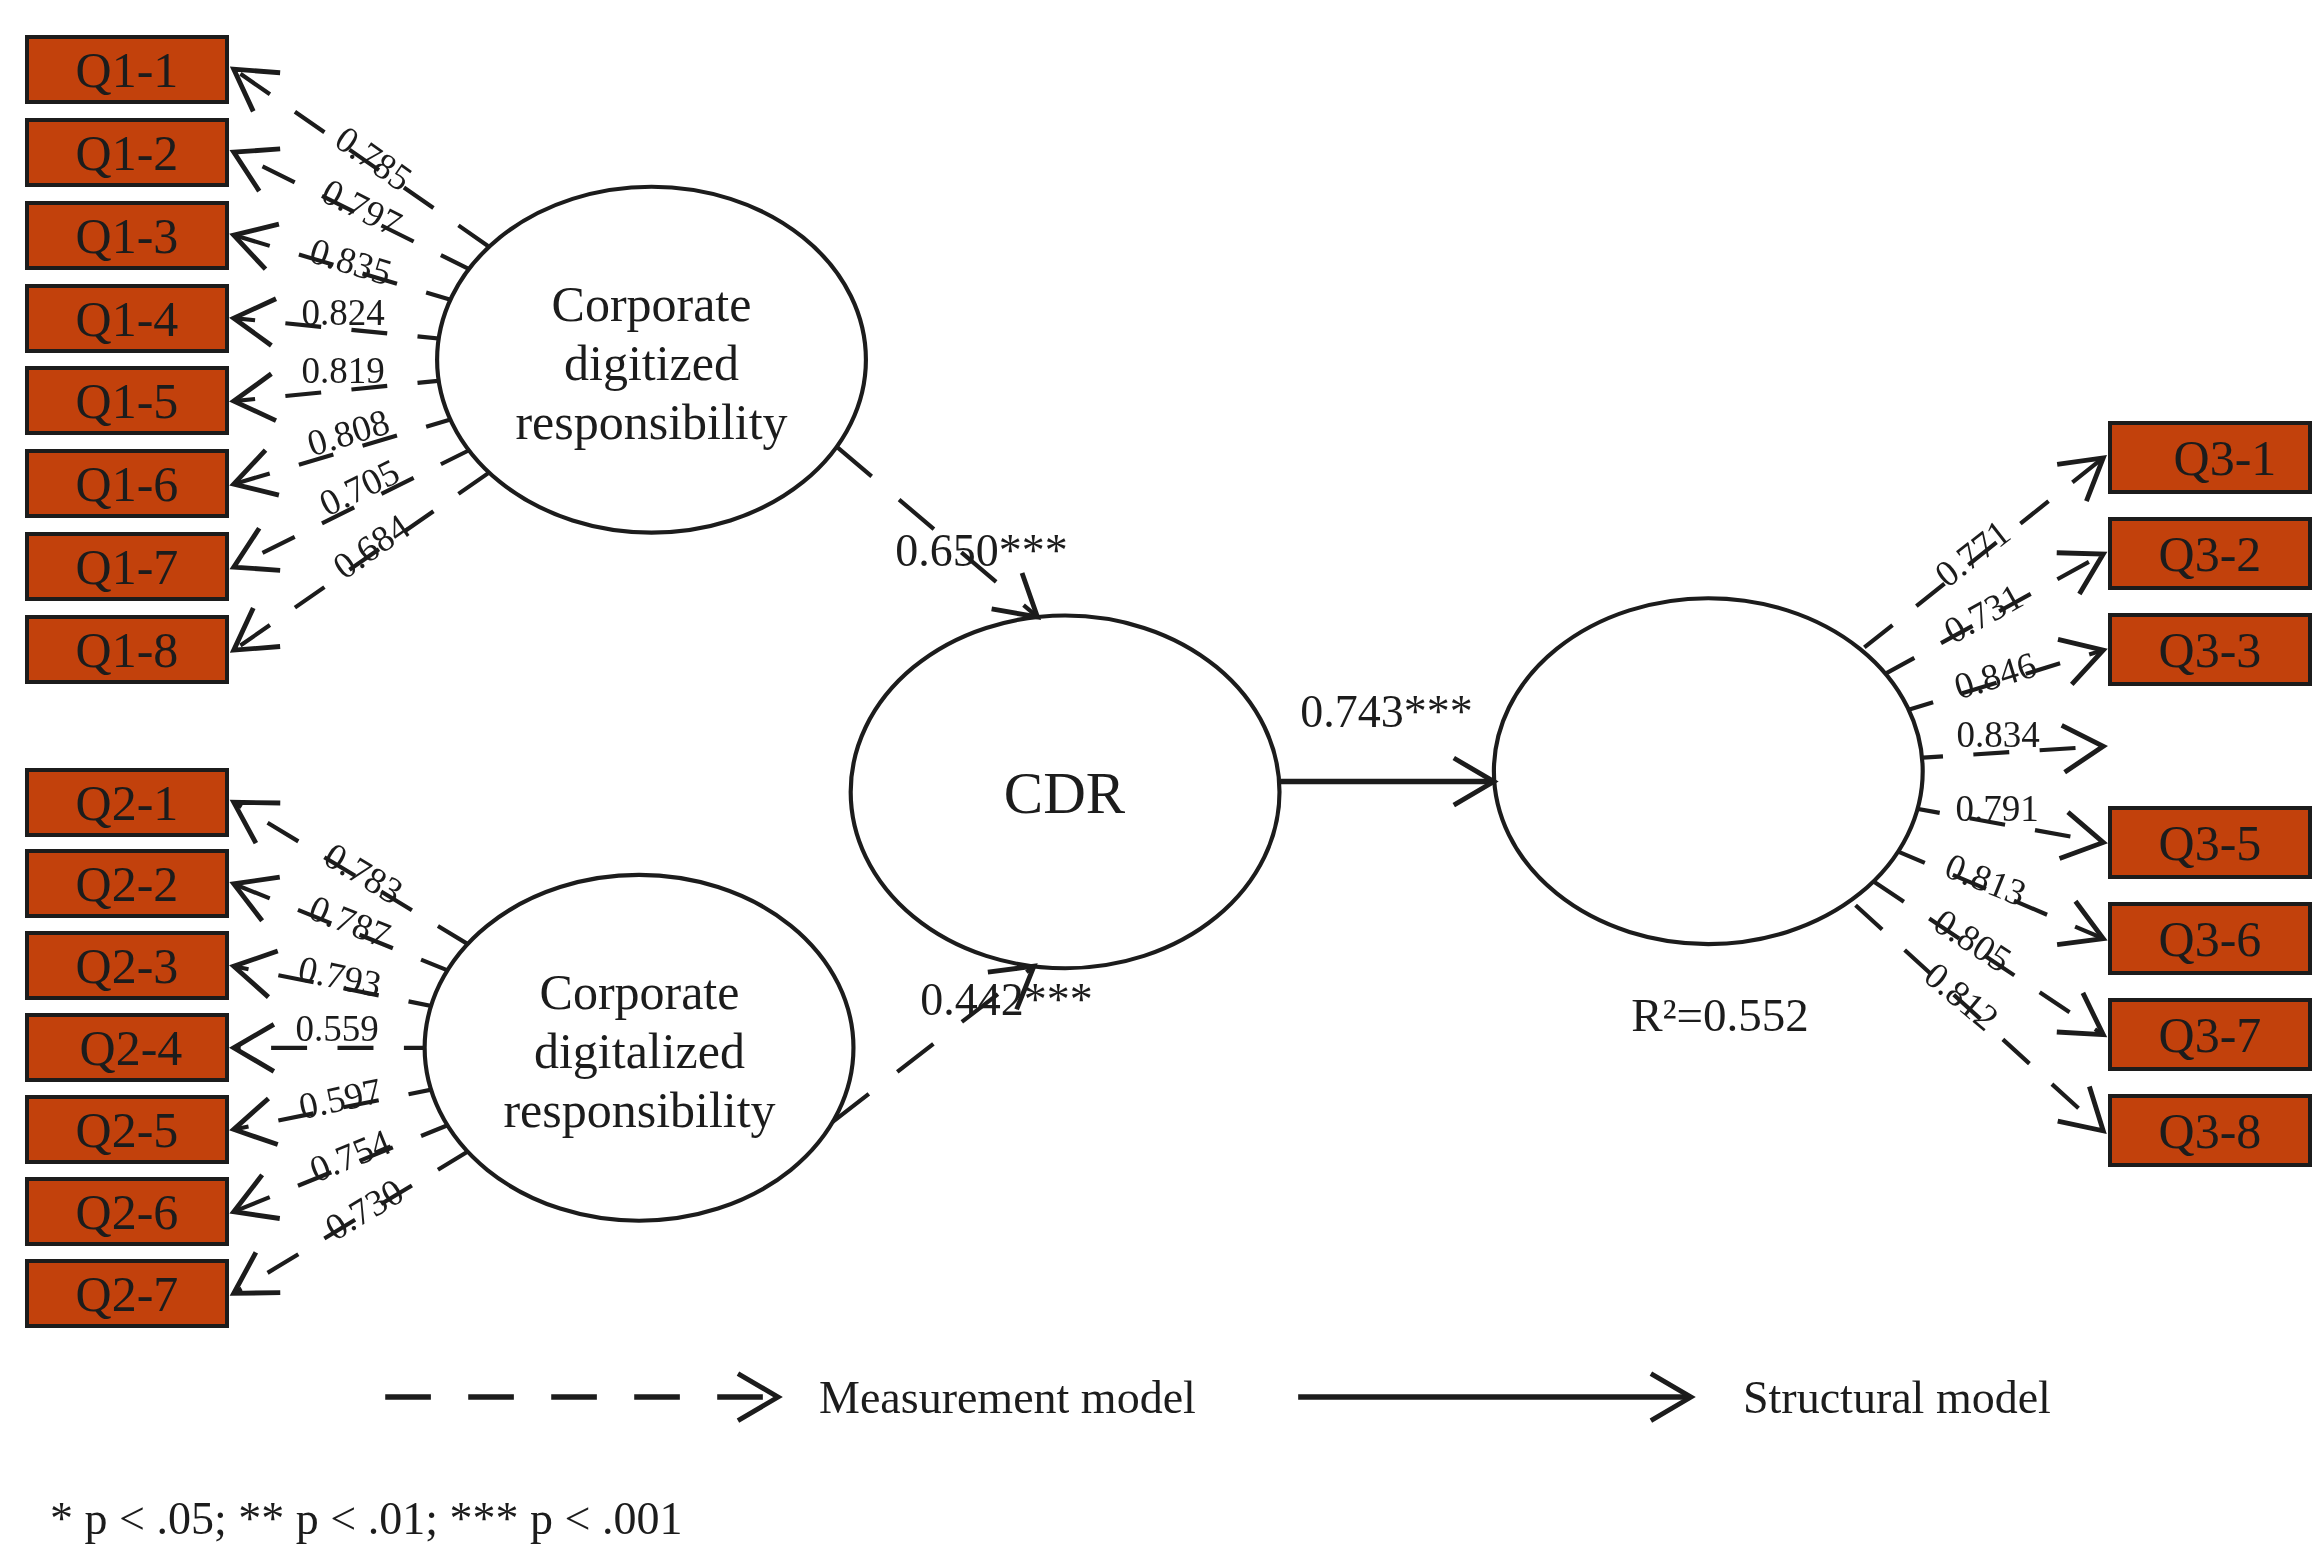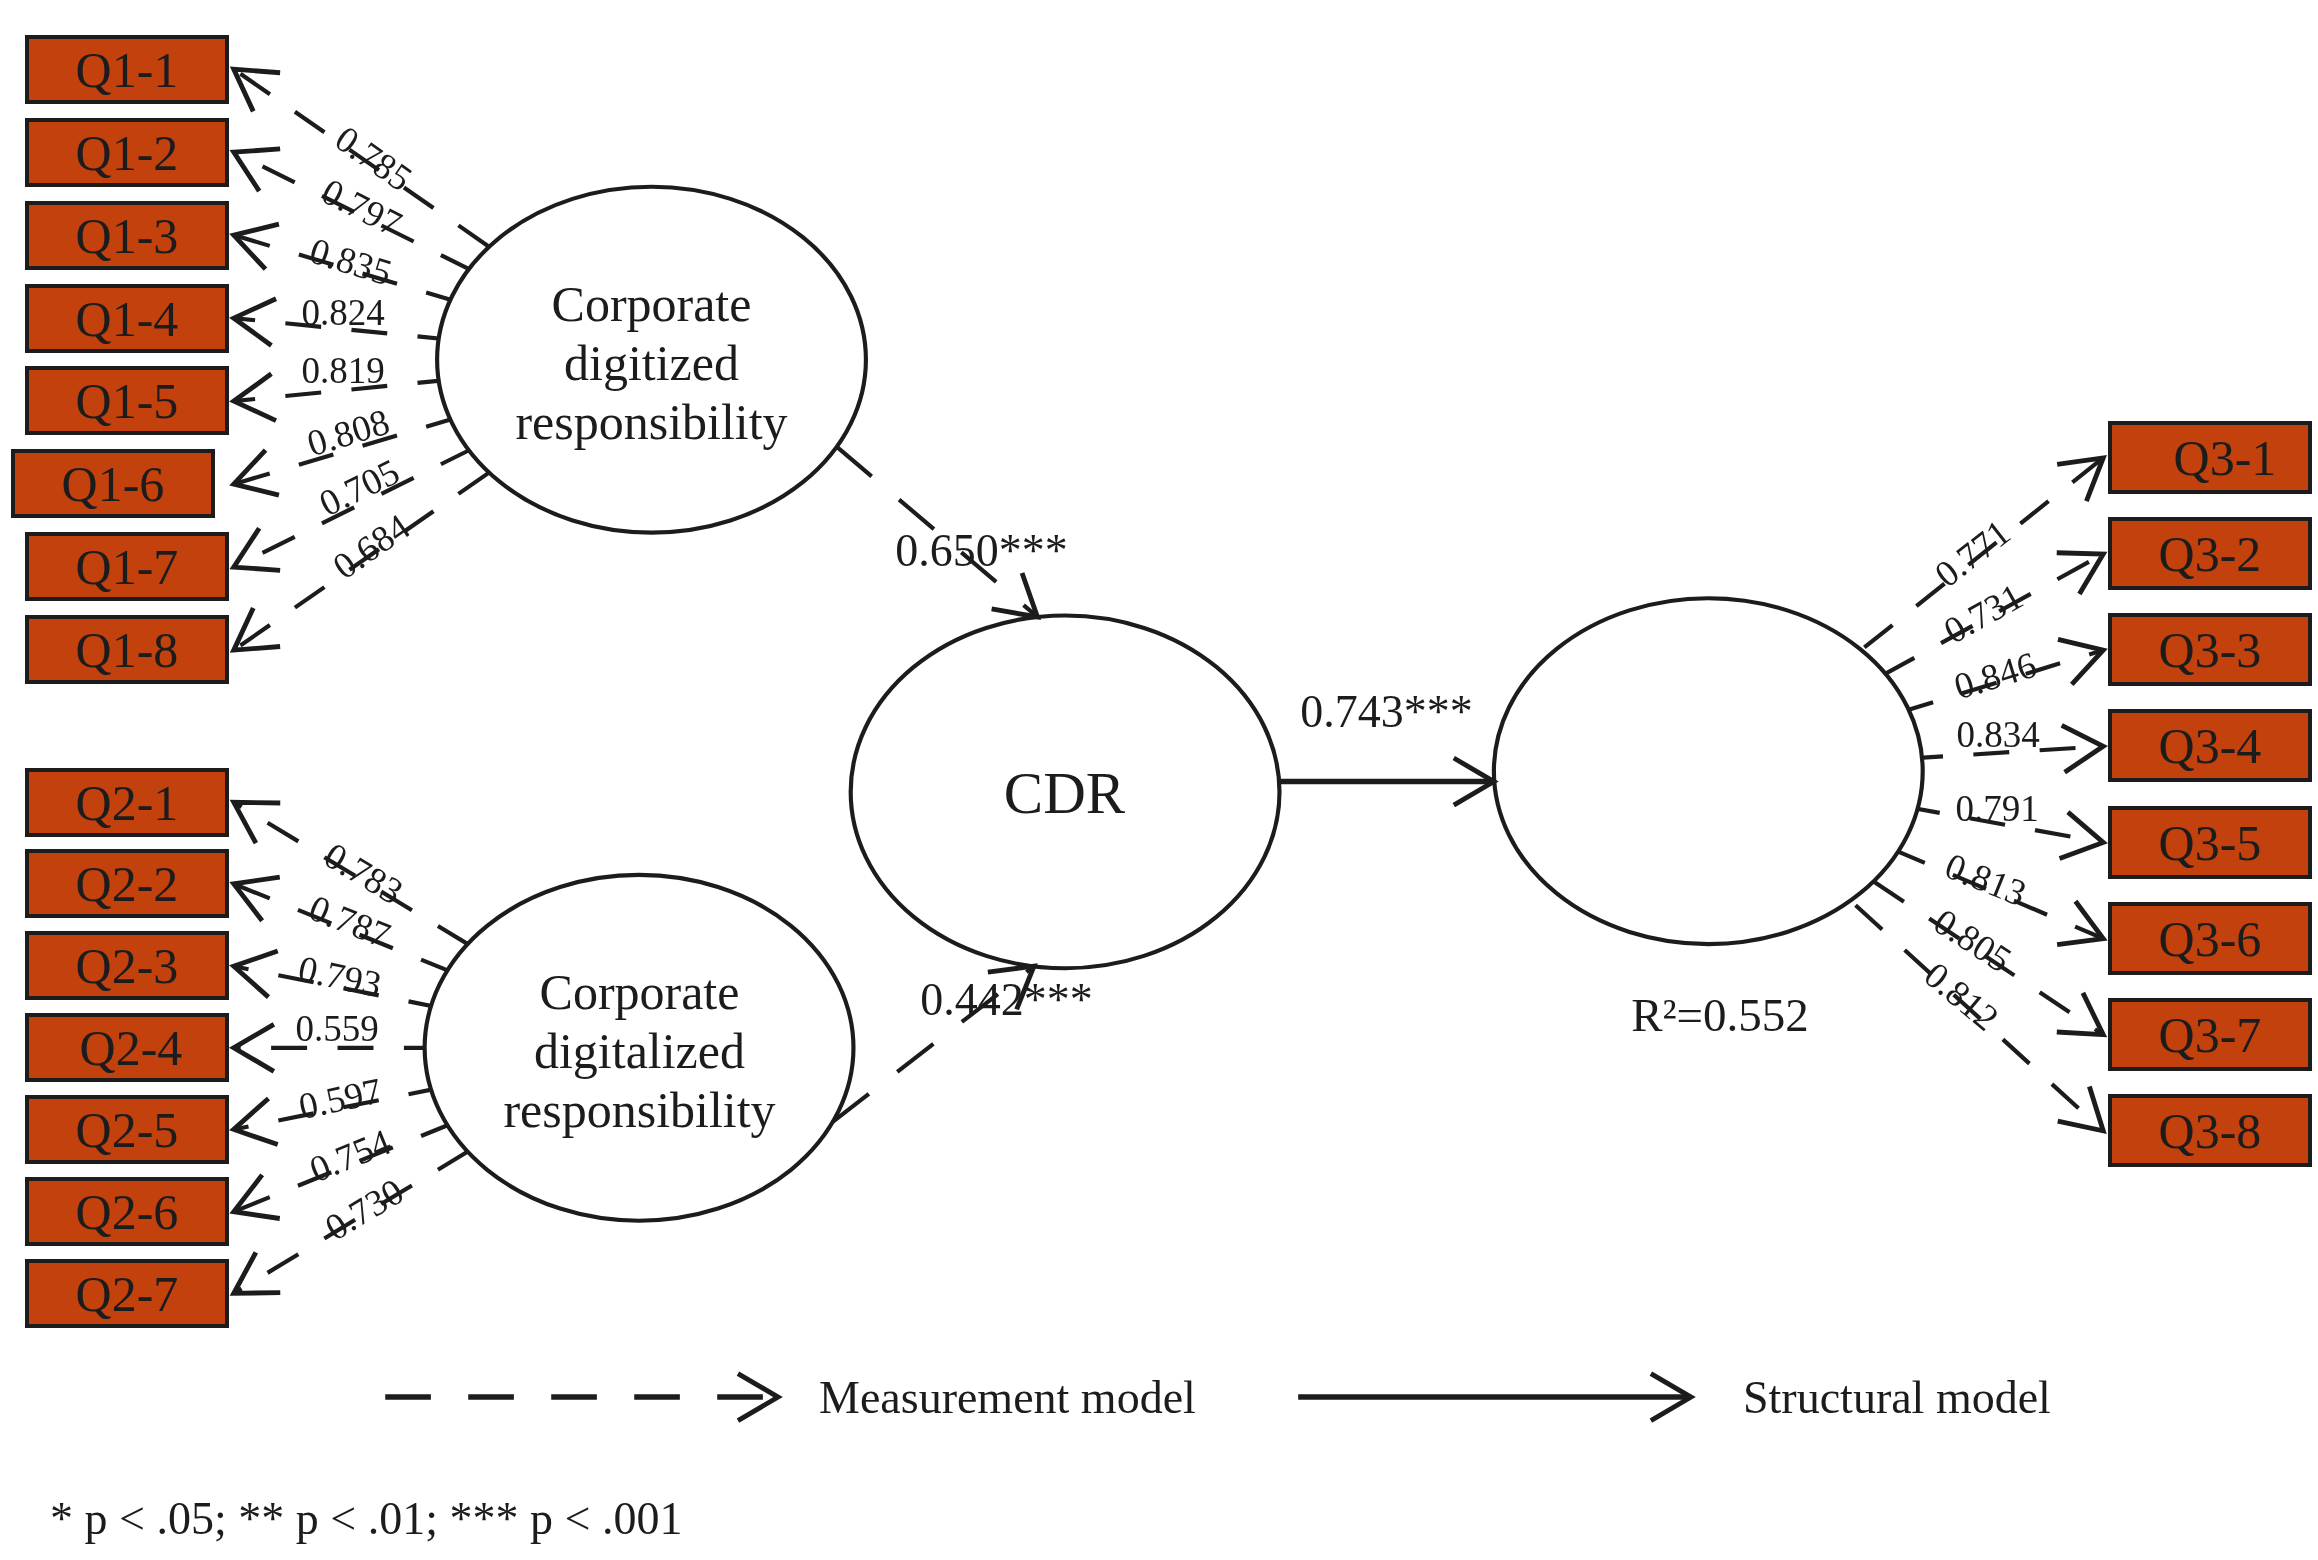--- a/index.html
+++ b/index.html
@@ -99,21 +99,21 @@
     </div>
   <div class="ind" style="left:25px;top:201px;">
       <span>Q1-3</span>
     </div>
   <div class="ind" style="left:25px;top:284px;">
       <span>Q1-4</span>
     </div>
   <div class="ind" style="left:25px;top:366px;">
       <span>Q1-5</span>
     </div>
-  <div class="ind" style="left:11px;top:449px;">
+  <div class="ind" style="left:25px;top:449px;">
       <span>Q1-6</span>
     </div>
   <div class="ind" style="left:25px;top:532px;">
       <span>Q1-7</span>
     </div>
   <div class="ind" style="left:25px;top:615px;">
       <span>Q1-8</span>
     </div>
 
   <div class="loading" style="left:312px;top:136px;transform:rotate(35deg);">0.785</div>
@@ -156,23 +156,20 @@
   <div class="loading" style="left:302px;top:1187px;transform:rotate(-31deg);">0.730</div>
 
   <div class="ind tall" style="left:2108px;top:421px;padding-left:30px;">
       <span>Q3-1</span>
     </div>
   <div class="ind tall" style="left:2108px;top:517px;">
       <span>Q3-2</span>
     </div>
   <div class="ind tall" style="left:2108px;top:613px;justify-content:center;">
       <span>Q3-3</span>
-    </div>
-  <div class="ind tall" style="left:2108px;top:709px;">
-      <span>Q3-4</span>
     </div>
   <div class="ind tall" style="left:2108px;top:806px;">
       <span>Q3-5</span>
     </div>
   <div class="ind tall" style="left:2108px;top:902px;">
       <span>Q3-6</span>
     </div>
   <div class="ind tall" style="left:2108px;top:998px;">
       <span>Q3-7</span>
     </div>

